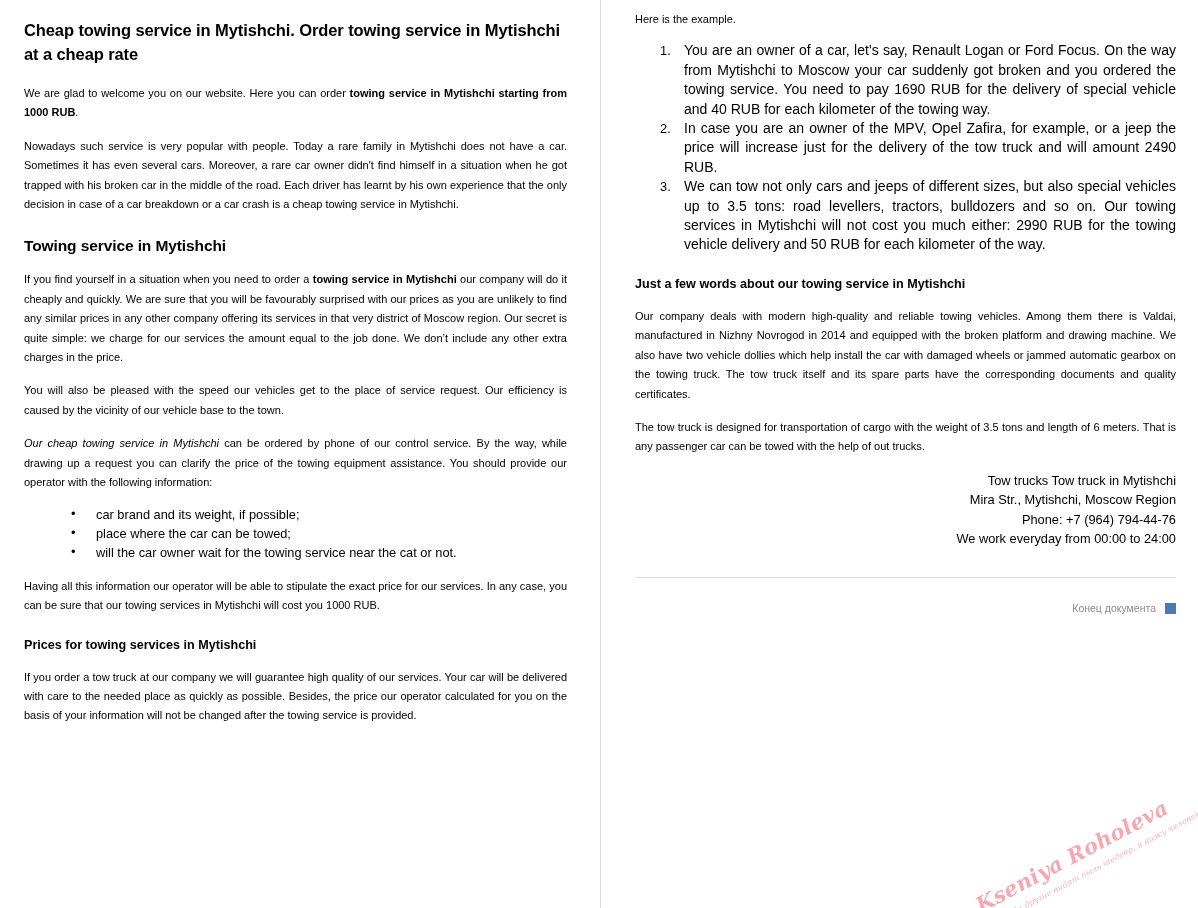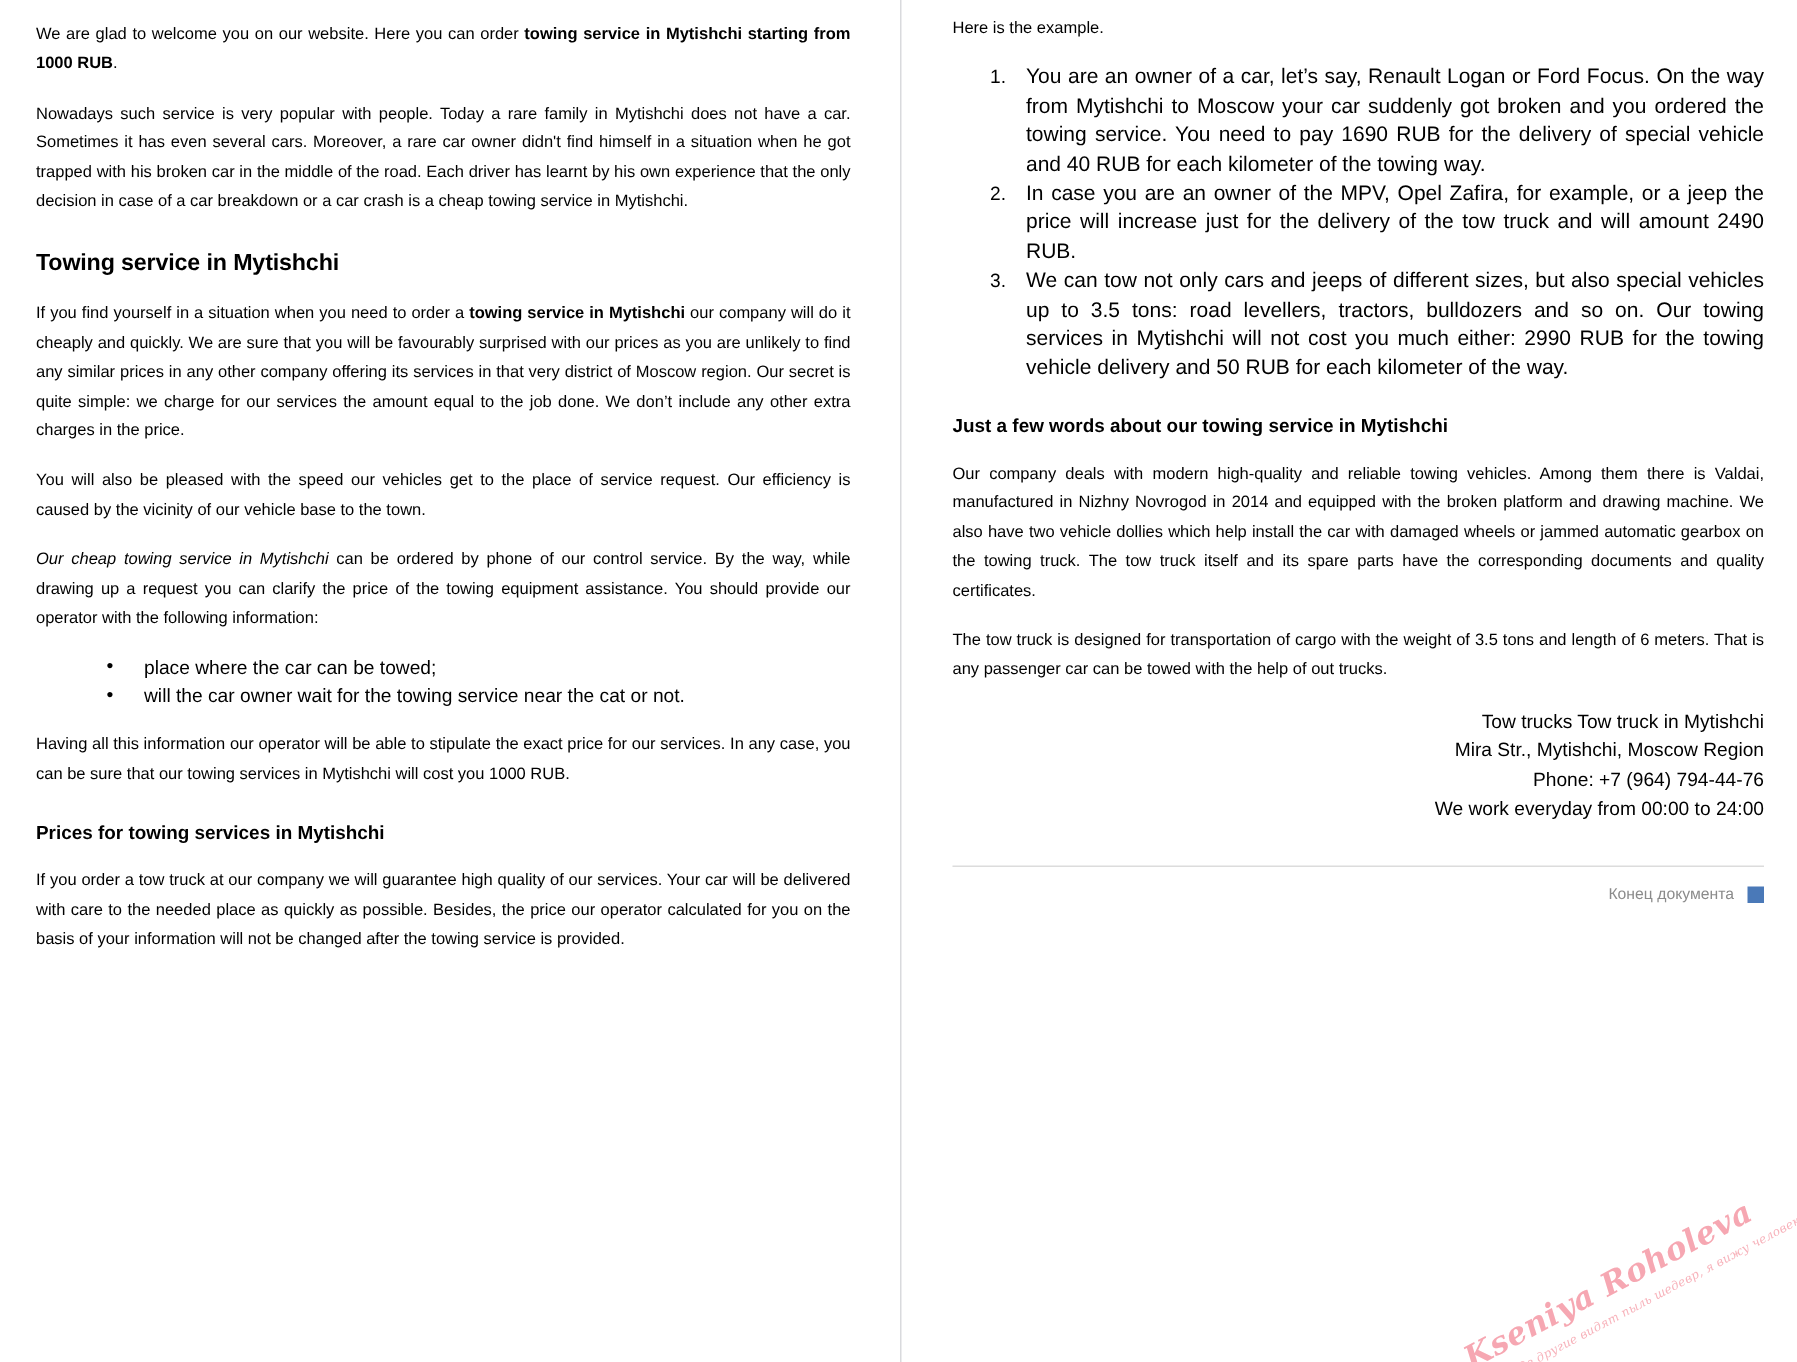--- a/index.html
+++ b/index.html
@@ -141,21 +141,21 @@
     margin: 29px 0 0 0;
     width: 100%;
   }
 
   .footer-end {
     display: flex;
     flex-direction: row;
     align-items: center;
     justify-content: flex-end;
     gap: 9px;
-    margin-top: 11px;
+    margin-top: 23px;
   }
   .footer-end-label {
     font-size: 10.5px;
     color: #8b8b8b;
     line-height: 14px;
   }
   .footer-end-marker {
     width: 11px;
     height: 11px;
     background: #4a79b8;
@@ -199,34 +199,36 @@
     opacity: 0.95;
   }
 </style>
 </head>
 <body>
 
 <div class="page">
 
   <div class="column col-left">
 
+    <h1 class="doc-title">Cheap towing service in Mytishchi. Order towing service in Mytishchi at a cheap rate</h1>
 
     <p class="body-text lead-in"><span>We are glad to welcome you on our website. Here you can order </span><b>towing service in Mytishchi starting from 1000 RUB</b><span>.</span></p>
 
     <p class="body-text">Nowadays such service is very popular with people. Today a rare family in Mytishchi does not have a car. Sometimes it has even several cars. Moreover, a rare car owner didn't find himself in a situation when he got trapped with his broken car in the middle of the road. Each driver has learnt by his own experience that the only decision in case of a car breakdown or a car crash is a cheap towing service in Mytishchi.</p>
 
     <h2 class="section-heading">Towing service in Mytishchi</h2>
 
     <p class="body-text"><span>If you find yourself in a situation when you need to order a </span><b>towing service in Mytishchi</b><span> our company will do it cheaply and quickly. We are sure that you will be favourably surprised with our prices as you are unlikely to find any similar prices in any other company offering its services in that very district of Moscow region. Our secret is quite simple: we charge for our services the amount equal to the job done. We don’t include any other extra charges in the price.</span></p>
 
     <p class="body-text">You will also be pleased with the speed our vehicles get to the place of service request. Our efficiency is caused by the vicinity of our vehicle base to the town.</p>
 
     <p class="body-text tight"><i>Our cheap towing service in Mytishchi</i><span> can be ordered by phone of our control service. By the way, while drawing up a request you can clarify the price of the towing equipment assistance. You should provide our operator with the following information:</span></p>
 
     <ul class="bullet-list">
+      <li>car brand and its weight, if possible;</li>
       <li>place where the car can be towed;</li>
       <li>will the car owner wait for the towing service near the cat or not.</li>
     </ul>
 
     <p class="body-text">Having all this information our operator will be able to stipulate the exact price for our services. In any case, you can be sure that our towing services in Mytishchi will cost you 1000 RUB.</p>
 
     <h3 class="sub-heading">Prices for towing services in Mytishchi</h3>
 
     <p class="body-text">If you order a tow truck at our company we will guarantee high quality of our services. Your car will be delivered with care to the needed place as quickly as possible. Besides, the price our operator calculated for you on the basis of your information will not be changed after the towing service is provided.</p>
 

